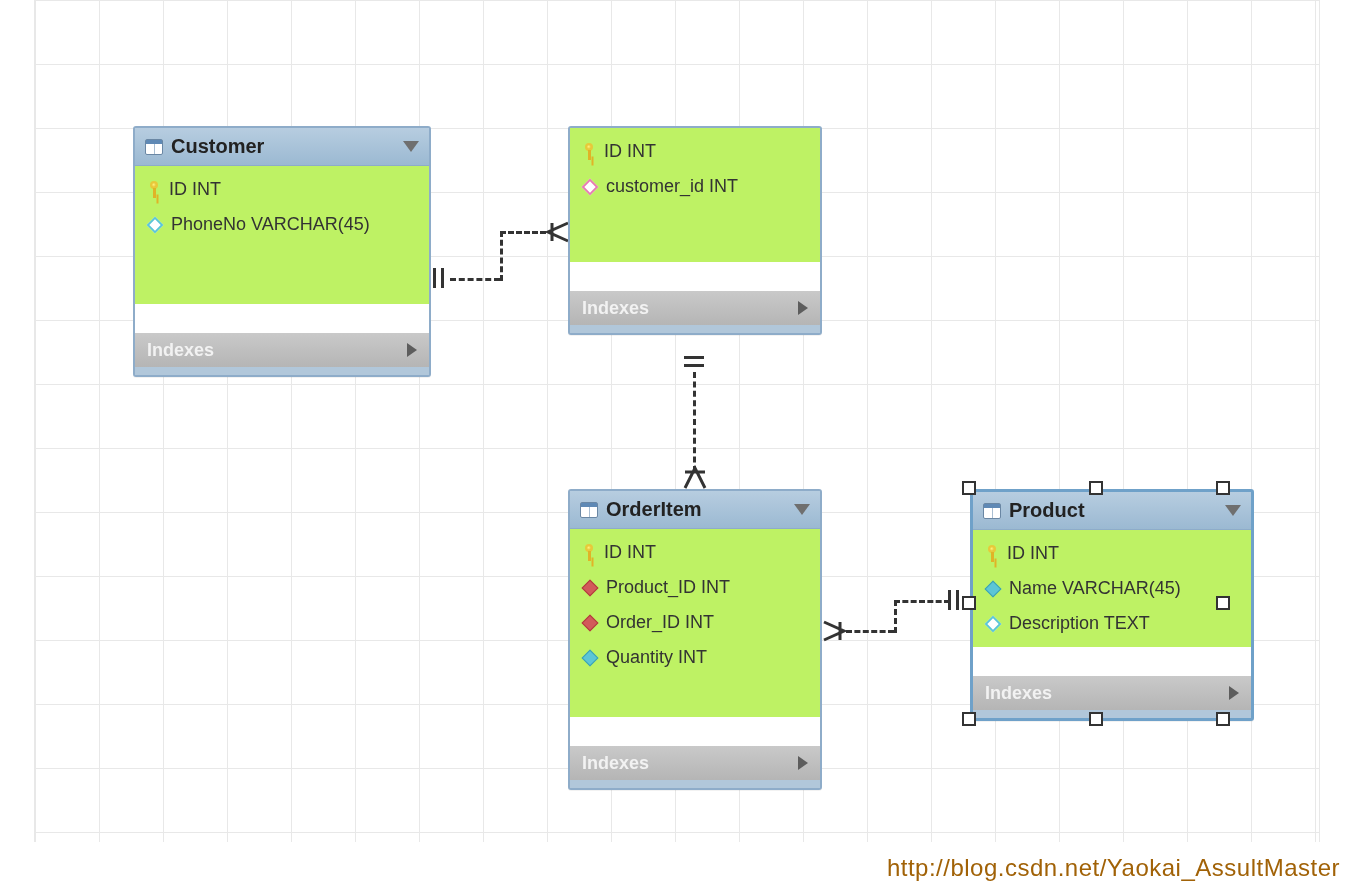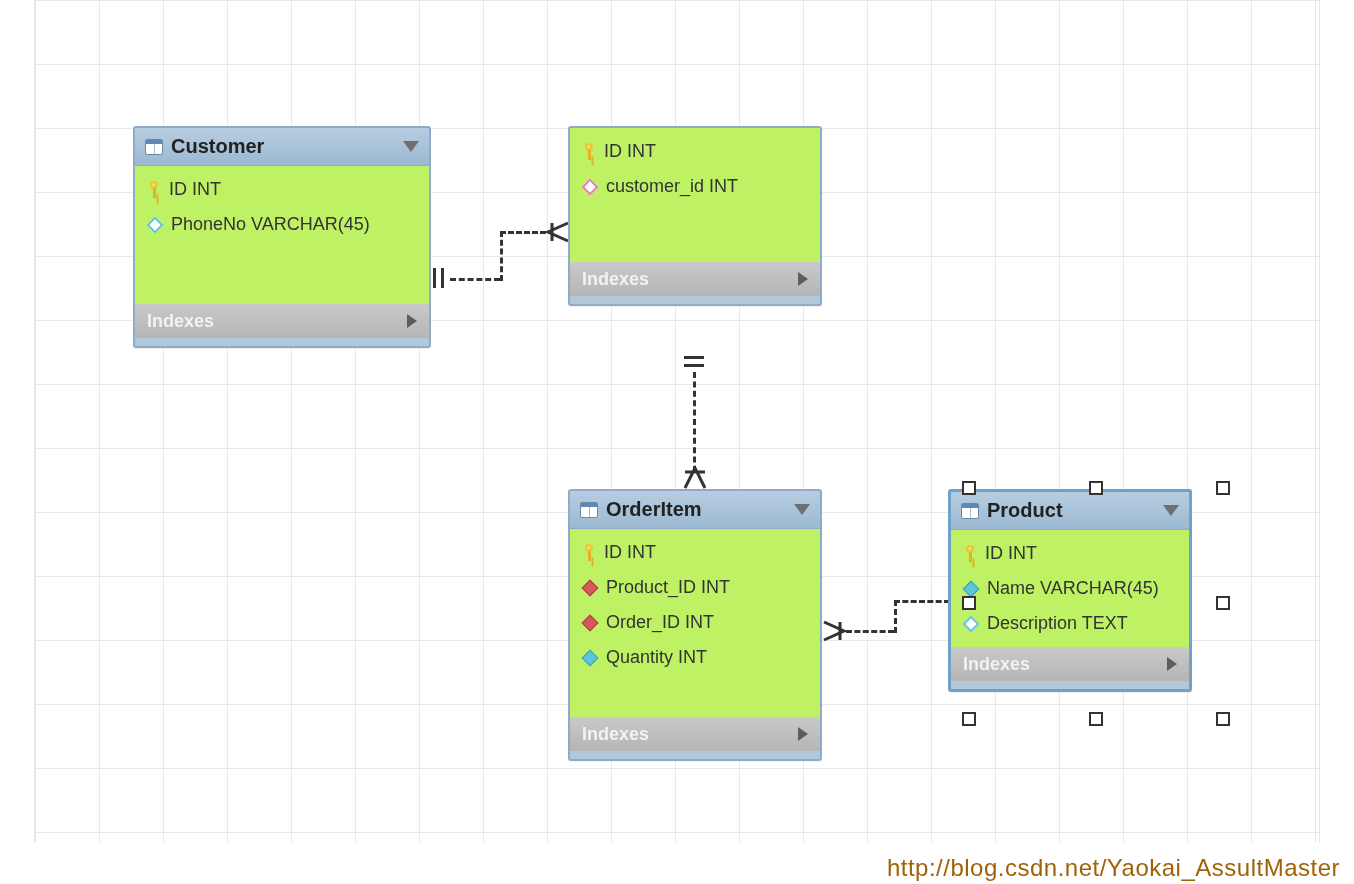--- a/index.html
+++ b/index.html
@@ -65,20 +65,21 @@
   .ent-footer {
     background: linear-gradient(#c9c9c9, #b5b5b5);
     height: 34px;
     display: flex;
     align-items: center;
     padding: 0 12px;
     color: #f2f2f2;
     font-weight: bold;
     font-size: 18px;
     gap: 8px;
+    margin-top: 29px;
   }
   .ent-footer .label { flex: 1; }
   .ent-bottombar {
     height: 8px;
     background: #b1c7da;
   }
   
   .tbl-icon {
     width: 18px; height: 16px;
     background: #fff;
@@ -237,21 +238,21 @@
     </div>
     <div style="height:36px"></div>
   </div>
   <div class="ent-footer">
     <span class="label">Indexes</span>
     <span class="triangle-right"></span>
   </div>
   <div class="ent-bottombar"></div>
 </div>
 
-<div class="entity selected" style="left:948px; top:489px; width:244px;">
+<div class="entity selected" style="left:970px; top:489px; width:284px;">
   <div class="ent-header">
     <span class="tbl-icon"></span>
     <span class="title">Product</span>
     <span class="triangle-down"></span>
   </div>
   <div class="ent-body">
     <div class="col-row">
       <span class="key-icon"></span>
       <span>ID INT</span>
     </div>

